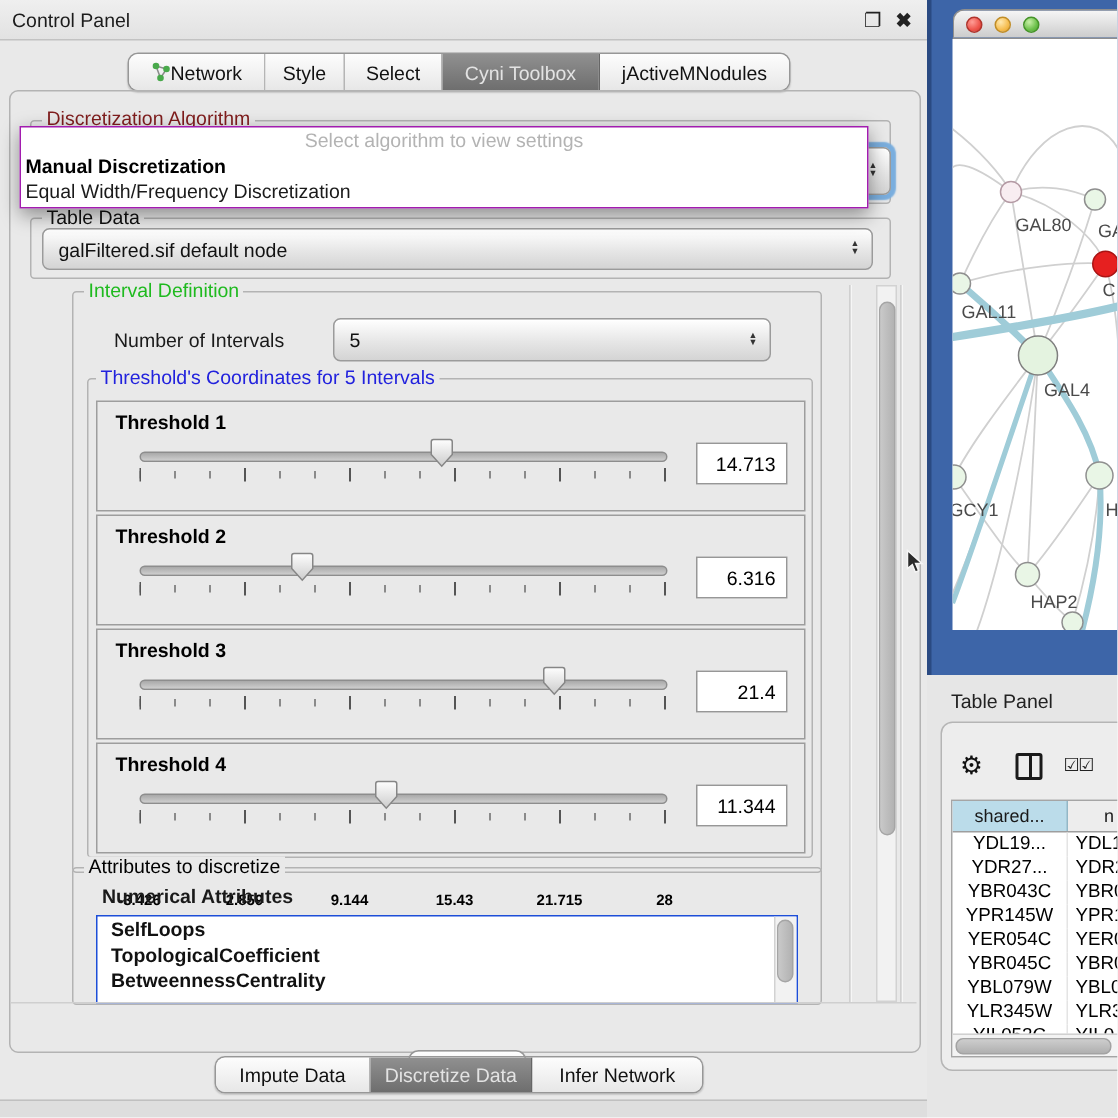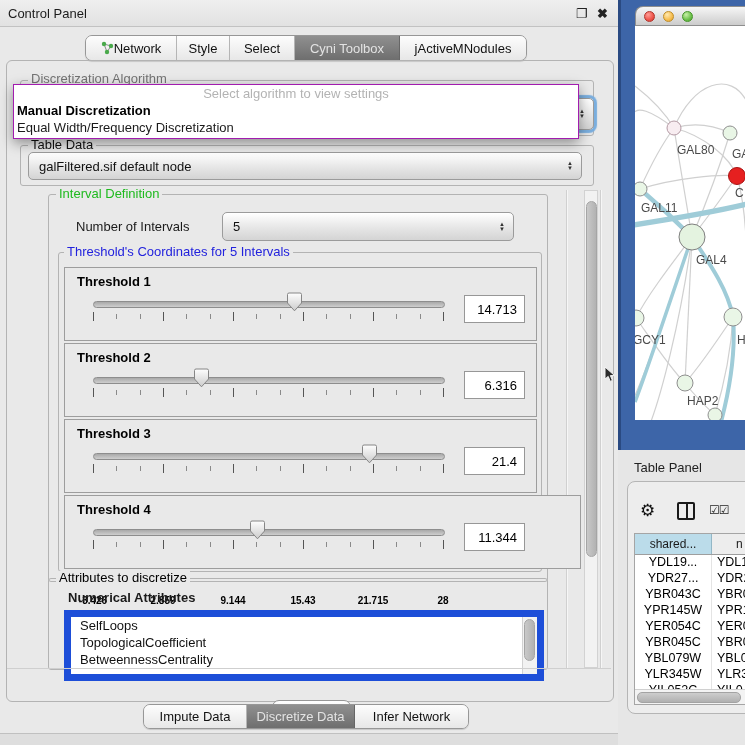--- a/index.html
+++ b/index.html
@@ -44,21 +44,21 @@
   .ticks{position:absolute;left:28px;top:44px;width:352px;height:9px;
          background-image:
            repeating-linear-gradient(90deg,#555 0 1px,transparent 1px 70px),
            repeating-linear-gradient(90deg,#8a8a8a 0 1px,transparent 1px 23.33px);
          background-size:100% 9px,100% 5px;background-position:0 0,0 2px;background-repeat:no-repeat;}
   .ticklabs{position:absolute;left:0;top:0;width:100%;height:100%;}
   .ticklab{position:absolute;top:55px;transform:translateX(-50%);font-size:10px;font-weight:bold;color:#000;white-space:nowrap;}
   .vbox{position:absolute;left:399px;top:27px;width:61px;height:28px;background:#fff;border:1px solid #979797;
         font-size:13px;text-align:right;line-height:28px;padding-right:7px;box-sizing:border-box;color:#000;}
   
-  .listbox{background:#fff;border:7px solid #1d4ed8;overflow:hidden;}
+  .listbox{background:#fff;border:1px solid #1d4ed8;overflow:hidden;font-weight:bold;}
   .attr-item{height:17px;line-height:17px;padding-left:9px;font-size:13px;color:#111;}
   .vscroll{background:#f2f2f2;border-left:1px solid #d2d2d2;}
   .vthumb{position:absolute;left:1px;width:11px;border-radius:6px;background:linear-gradient(90deg,#c9c9c9,#b2b2b2);border:1px solid #a5a5a5;box-sizing:border-box;}
   
   .btn{display:flex;align-items:center;justify-content:center;background:linear-gradient(#fefefe,#e4e4e4);
        border:1px solid #979797;border-radius:7px;font-size:13px;color:#111;box-shadow:0 1px 1px rgba(0,0,0,.12);}
   
   .bluewrap{left:618px;top:0;width:127px;height:450px;background:#3d65a8;border-left:3px solid #2a4a82;}
   .macbar{left:635px;top:6px;width:110px;height:20px;background:linear-gradient(#f6f6f6,#cccccc);
           border:1px solid #8e8e8e;border-right:none;border-radius:8px 0 0 0;box-sizing:border-box;}
@@ -122,21 +122,21 @@
         <span>Cyni Toolbox</span>
       </div>
     <div class="tab" style="width:126px">
         <span>jActiveMNodules</span>
       </div>
   </div>
 
   <div class="abs grp" style="left:6px;top:60px;width:606px;height:640px;border-radius:6px;"></div>
 
   <div class="abs grp" style="left:20px;top:80px;width:572px;height:54px;"></div>
-  <span class="abs grp-title" style="left:28px;top:72px;color:#737373;">Discretization Algorithm</span>
+  <span class="abs grp-title" style="left:28px;top:72px;color:#7f1d1d;">Discretization Algorithm</span>
   <div class="abs combo focusring" style="left:28px;top:98px;width:564px;height:30px;">
     <span class="stepper">
       <span>▲</span><br><span>▼</span>
     </span>
   </div>
 
   <div class="abs popup" style="left:13px;top:84px;width:564px;height:53px;">
     <div class="row ph">Select algorithm to view settings</div>
     <div class="row b">Manual Discretization</div>
     <div class="row">Equal Width/Frequency Discretization</div>
@@ -217,21 +217,21 @@
               <span class="ticklab" style="left: 0px;">-3.426</span>
               <span class="ticklab" style="left: 70px;">2.859</span>
               <span class="ticklab" style="left: 140px;">9.144</span>
               <span class="ticklab" style="left: 210px;">15.43</span>
               <span class="ticklab" style="left: 280px;">21.715</span>
               <span class="ticklab" style="left: 350px;">28</span>
             </span>
           </span>
     <span class="vbox">21.4</span>
   </div>
-        <div class="thr" style="top: 242px; padding-left: 44px;">
+        <div class="thr" style="top: 242px;">
     <span class="thr-label">Threshold 4</span>
     <span class="track"></span>
     <svg class="handle" width="17" height="20" viewBox="0 0 17 20" style="left: 184px;">
       <path d="M1.5,2.5 Q1.5,1 3,1 H14 Q15.5,1 15.5,2.5 V11 L8.5,18.8 L1.5,11 Z" fill="url(#hgrad)" stroke="#868686" stroke-width="1"></path>
     </svg>
     <span class="ticks">
             <span class="ticklabs">
               <span class="ticklab" style="left: 0px;">-3.426</span>
               <span class="ticklab" style="left: 70px;">2.859</span>
               <span class="ticklab" style="left: 140px;">9.144</span>

